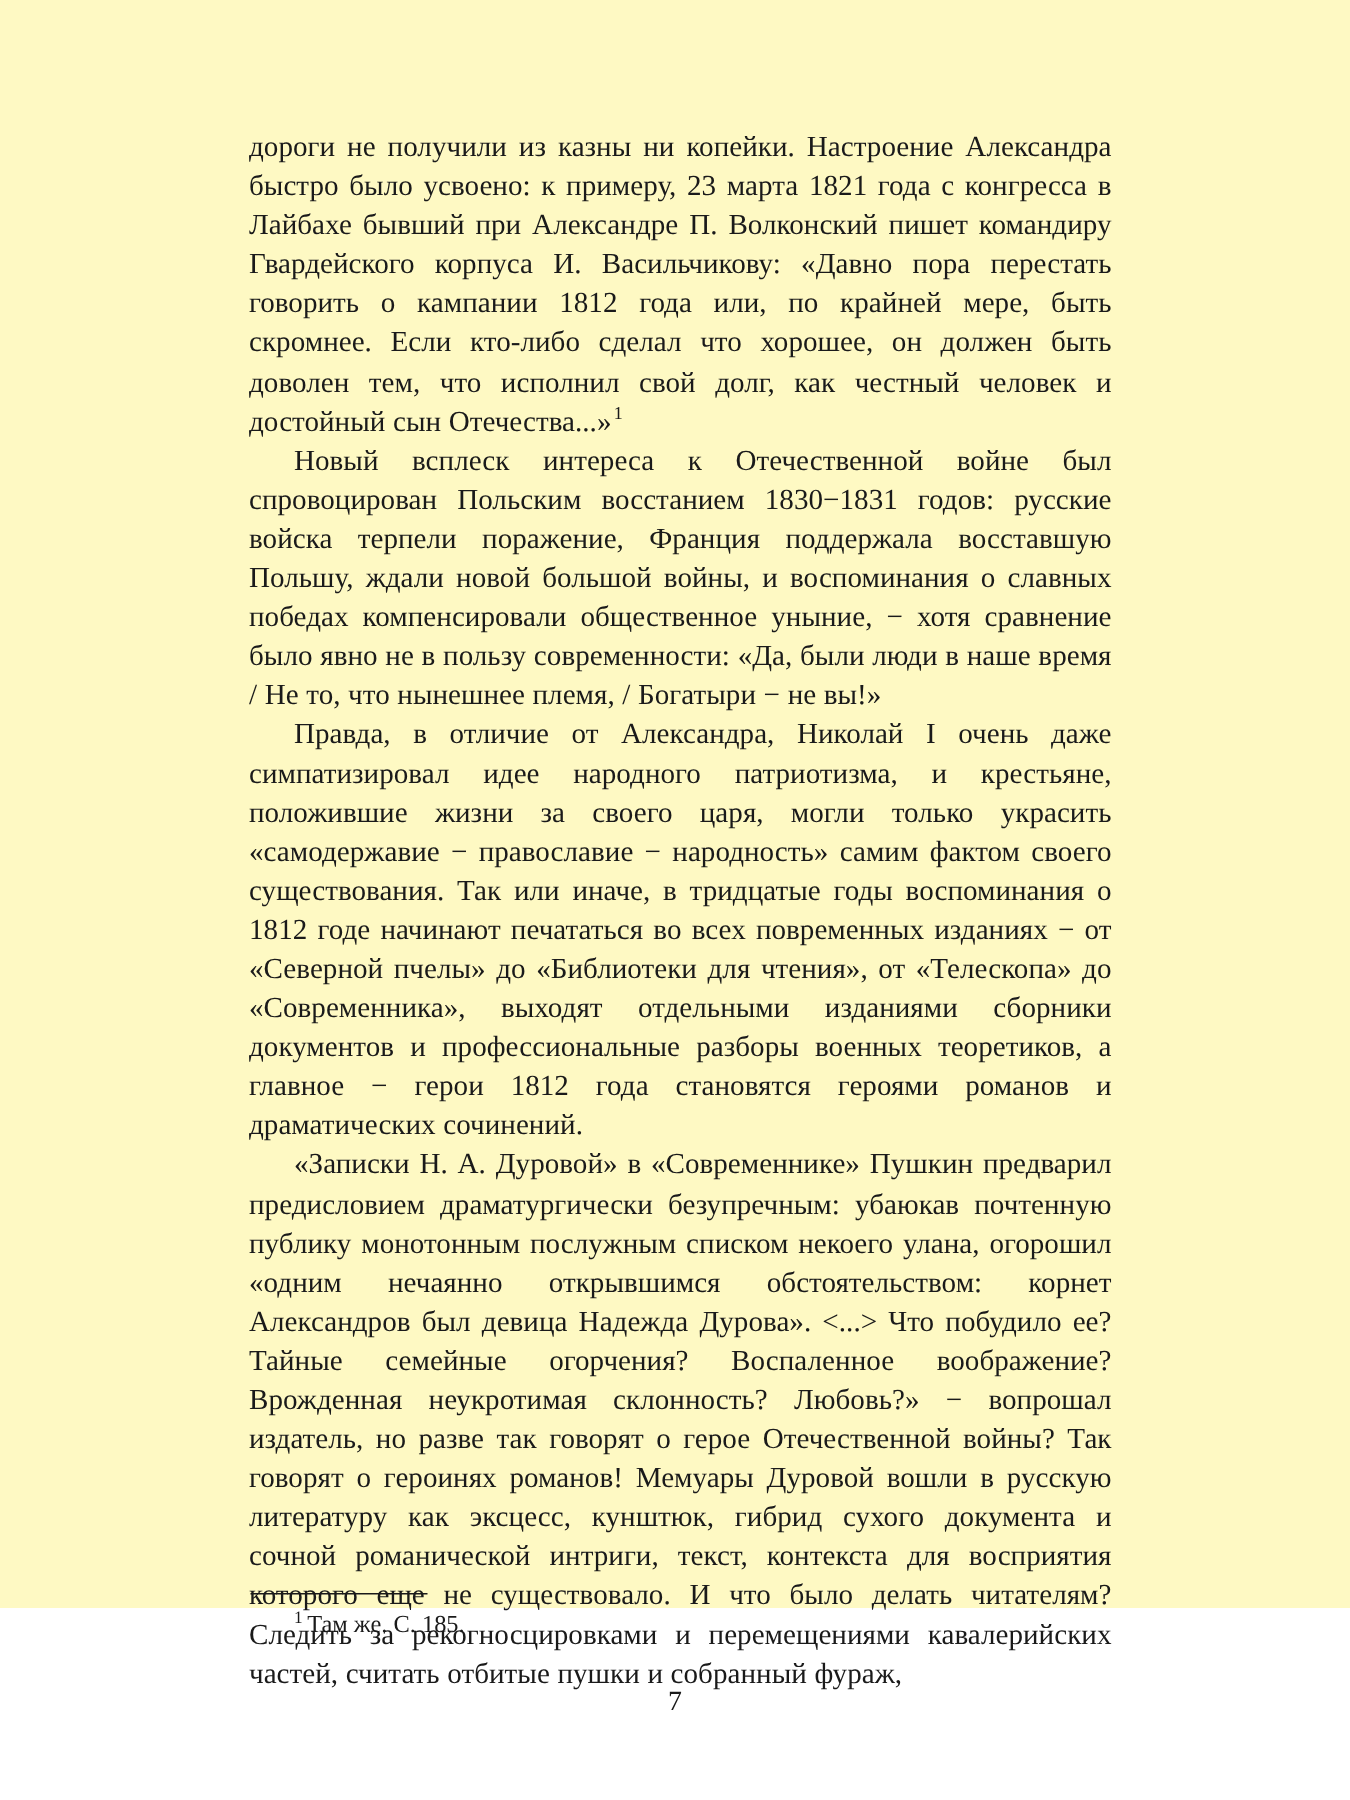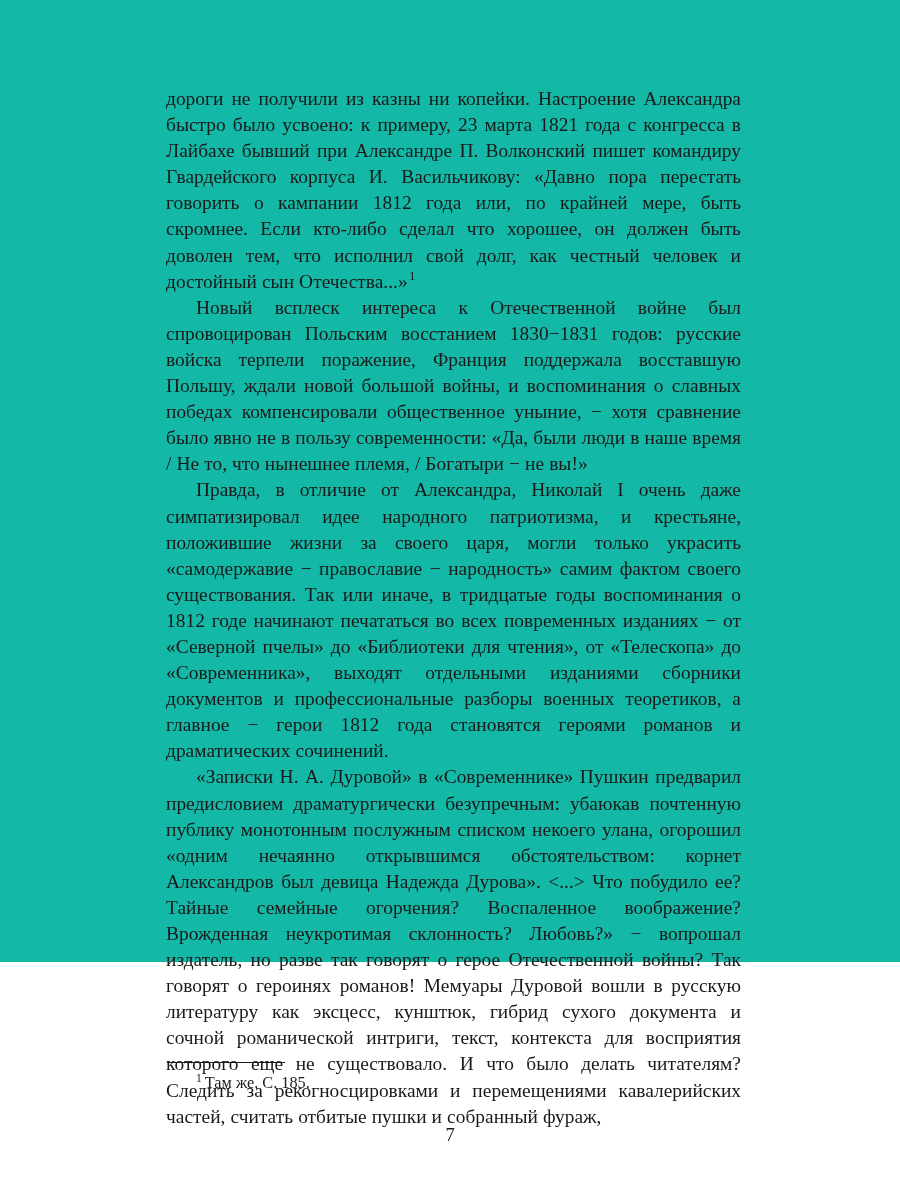--- a/index.html
+++ b/index.html
@@ -12,22 +12,22 @@
     height: 1200px;
     background: #ffffff;
     font-family: "Liberation Serif", "DejaVu Serif", serif;
     color: #1a1a1a;
     overflow: hidden;
   }
 
   .page {
     position: relative;
     width: 900px;
-    height: 962px;
-    background: #14b8a6;
+    height: 1072px;
+    background: #fef9c3;
     box-sizing: border-box;
   }
 
   .text-block {
     position: absolute;
     left: 166px;
     top: 86px;
     width: 575px;
   }
 

